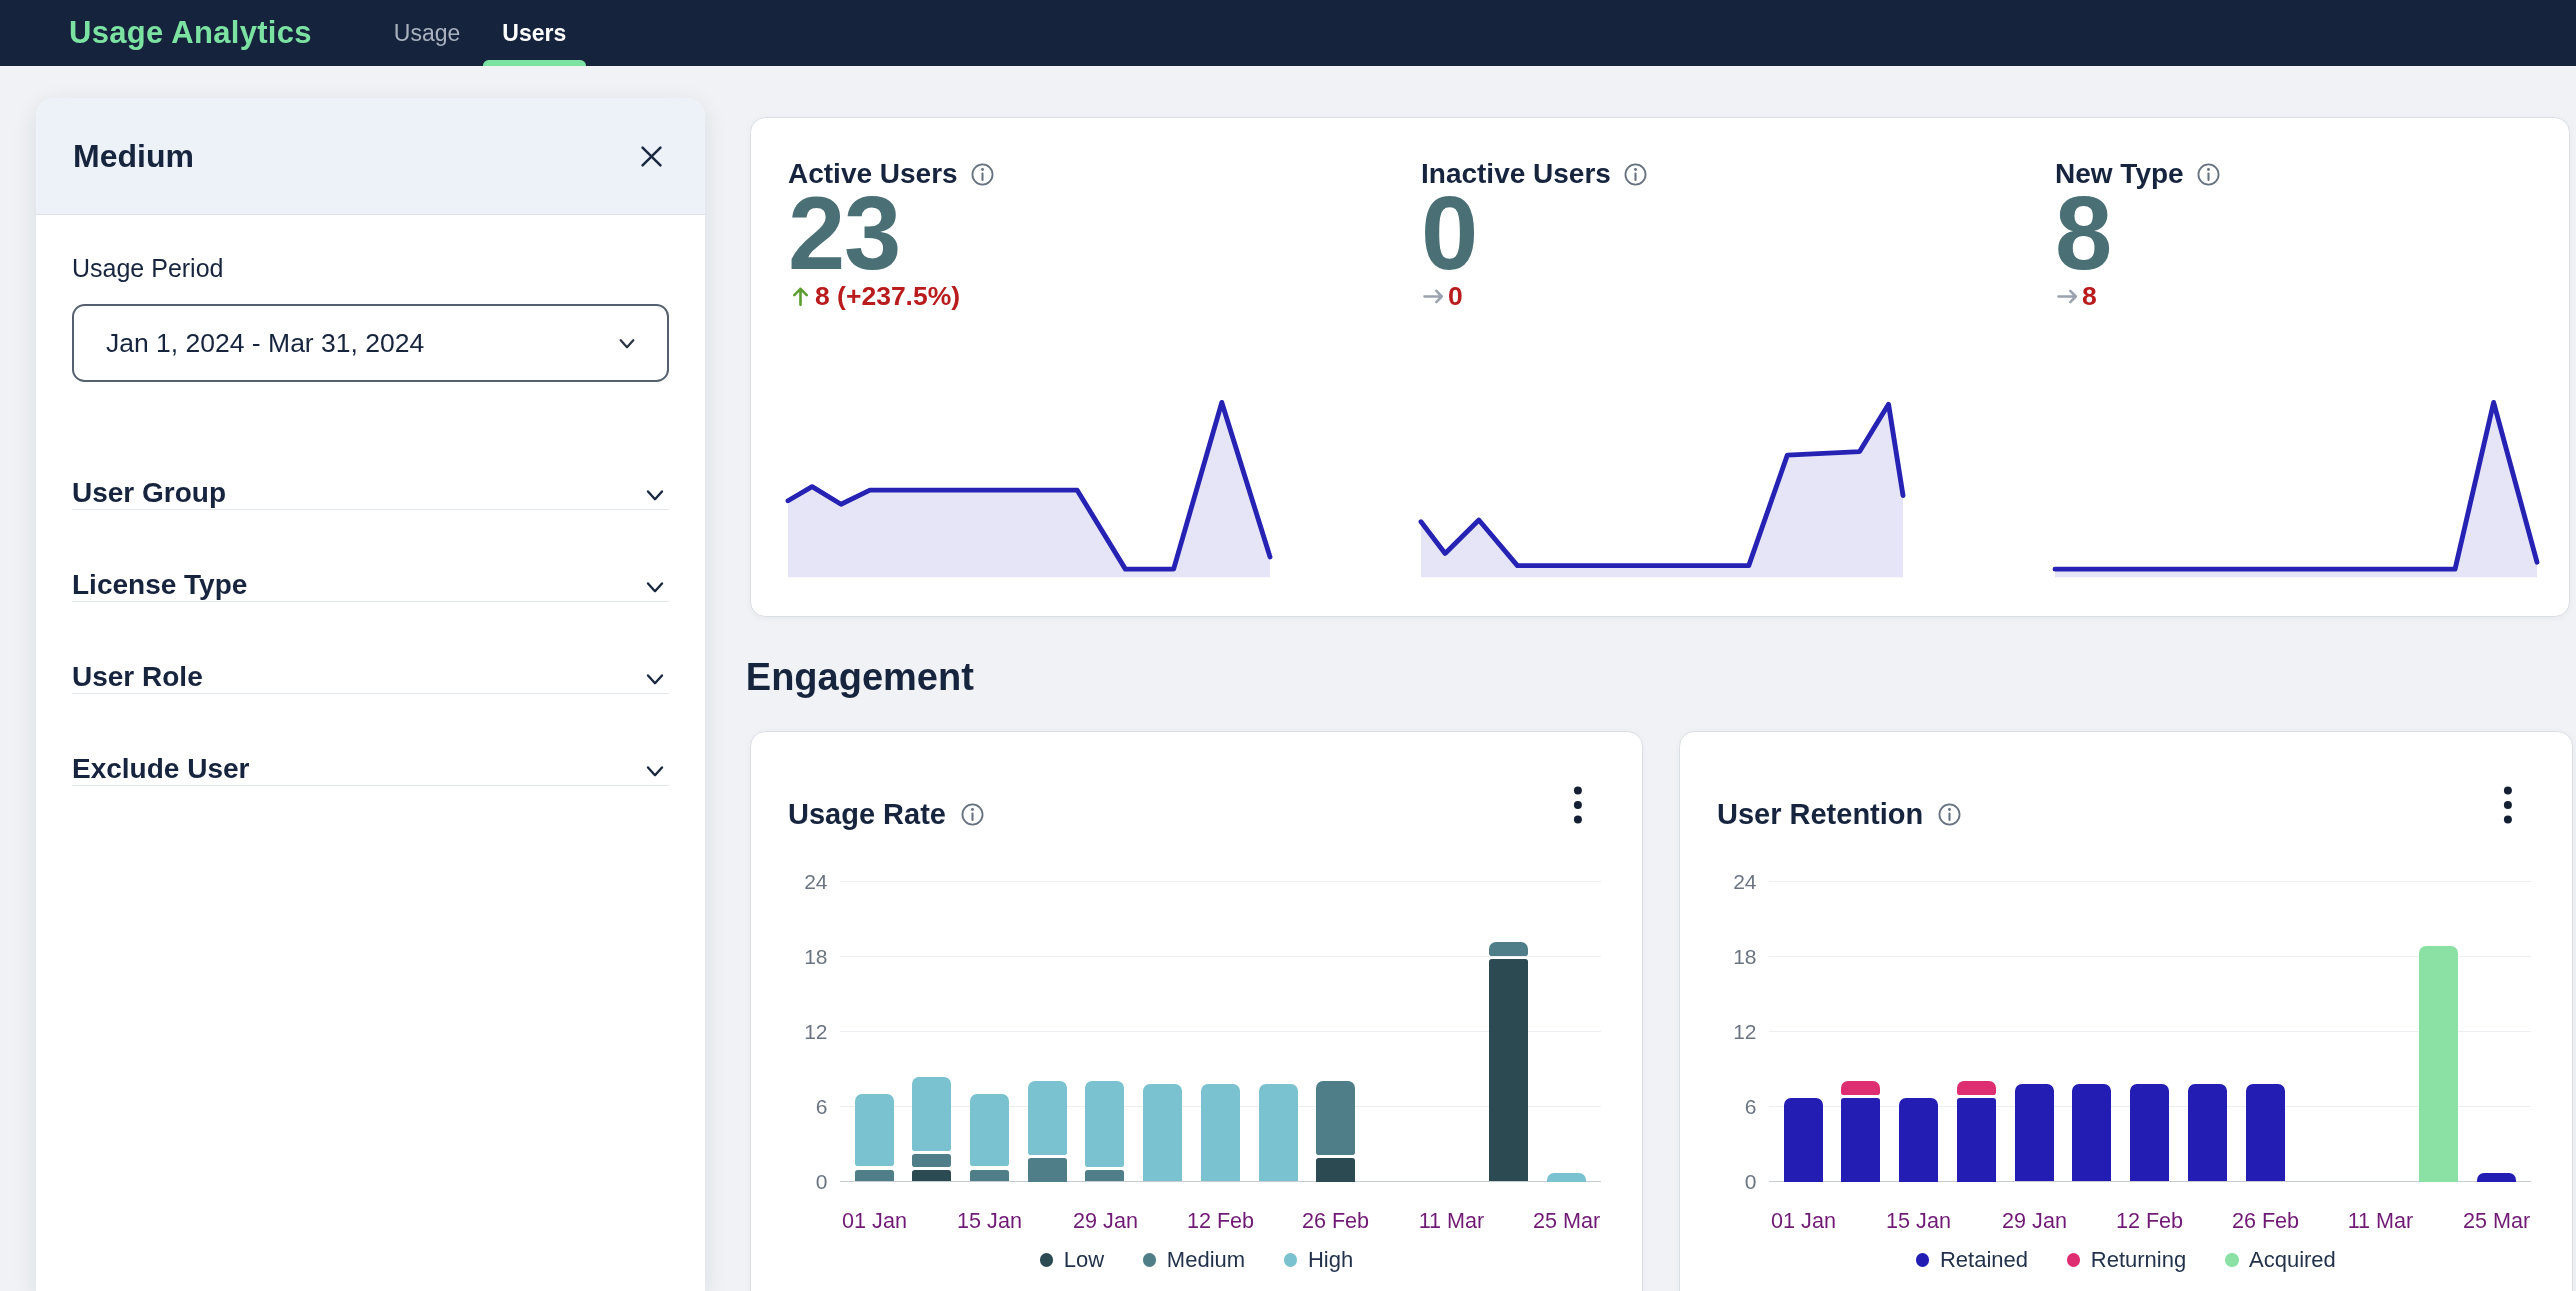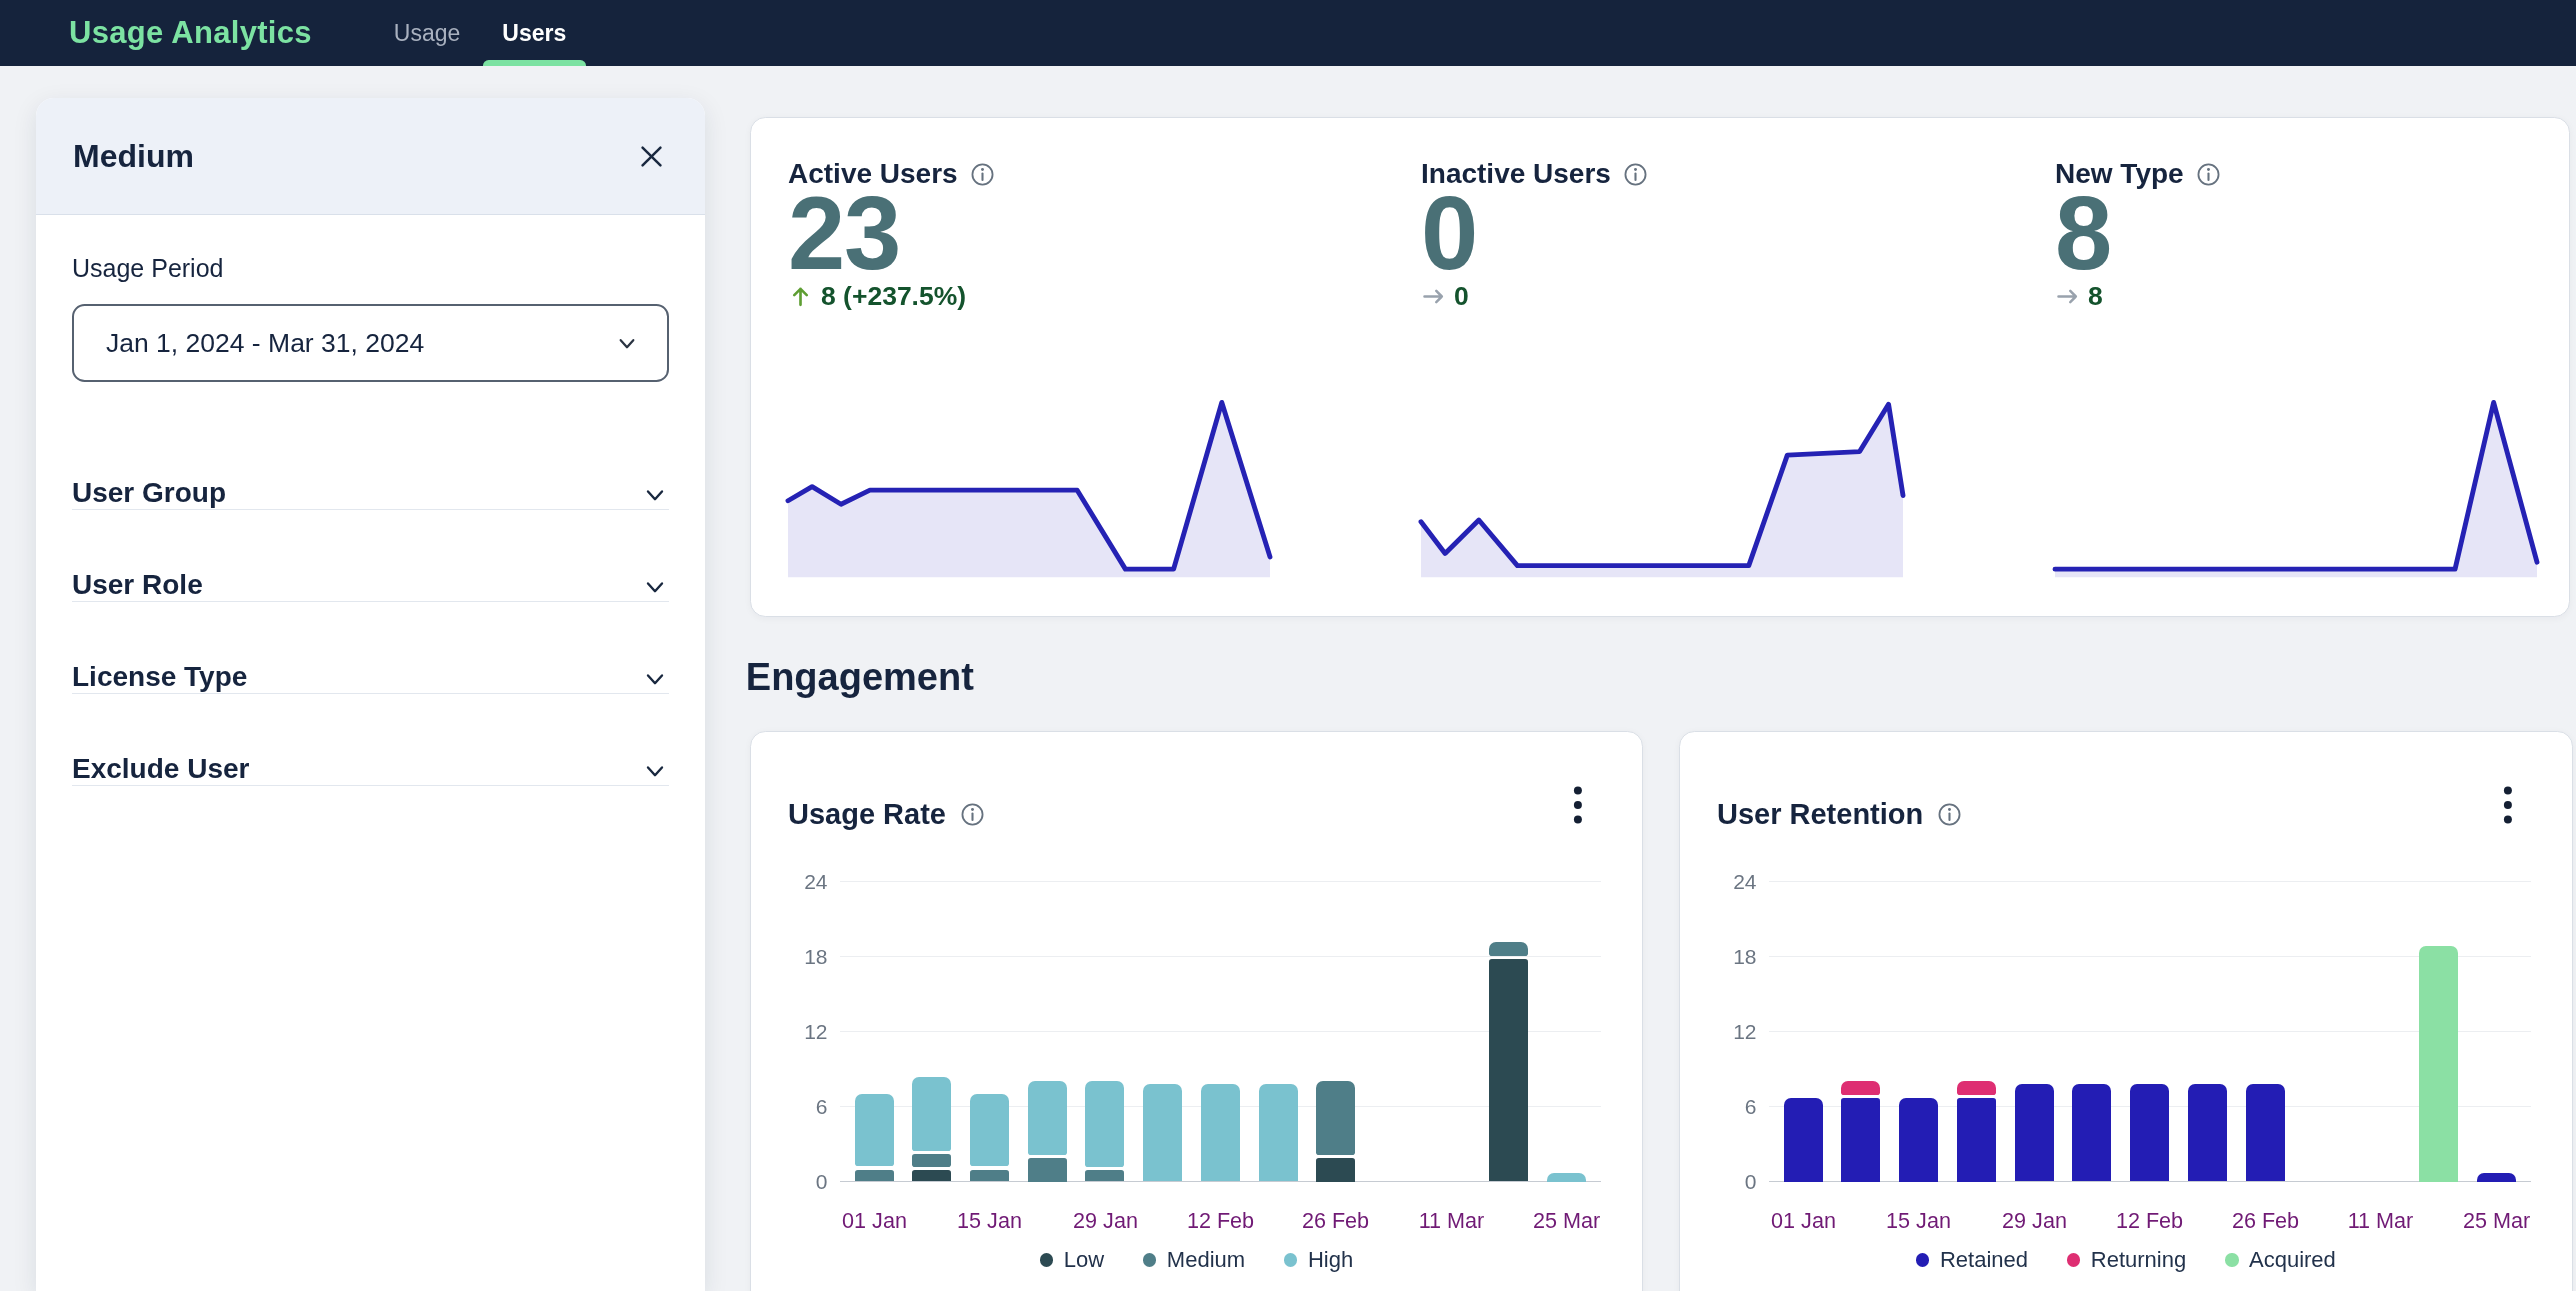--- a/index.html
+++ b/index.html
@@ -42,21 +42,21 @@
 
   .kpi-card { position:absolute; left:0; top:117px; width:1820px; height:500px;
     background:#fff; border:1.4px solid #DADFE6; border-radius:15.4px;
     box-shadow:0 1.4px 7px rgba(21,35,60,.04); }
   .kpi-col { position:absolute; top:0; width:482px; height:100%; }
   .kpi-head { position:absolute; top:40px; left:0; display:flex; align-items:center;
     gap:12.6px; font-size:28px; font-weight:700; }
   .kpi-value { position:absolute; top:59px; left:0; font-size:103px; font-weight:700;
     color:#4A7076; line-height:1.1; letter-spacing:-1.4px; }
   .kpi-delta { position:absolute; top:163px; left:0; display:flex; align-items:center;
-    gap:8px; font-size:26.5px; font-weight:700; color:#14532d; }
+    gap:2px; font-size:26.5px; font-weight:700; color:#b91c1c; }
   .spark { position:absolute; left:0; top:274px; width:482px; height:188px; overflow:visible; }
 
   .engagement-heading { position:absolute; left:-4.2px; top:656px; font-size:38px; font-weight:700; }
 
   .chart-card { position:absolute; top:731px; width:893px; height:628px;
     background:#fff; border:1.4px solid #DADFE6; border-radius:15.4px;
     box-shadow:0 1.4px 7px rgba(21,35,60,.04); }
   #usage-card { left:0; }
   #retention-card { left:929px; width:894px; }
   .card-head { position:absolute; top:50px; left:37px; right:49px; display:flex;
@@ -113,27 +113,27 @@
       </svg>
     </div>
     <div class="sections">
         <div class="filter-section">
           <span>User Group</span>
           <svg width="28" height="28" viewBox="0 0 40 40">
             <path d="M10 15 L20 26 L30 15" fill="none" stroke="#19283F" stroke-width="3.4" stroke-linecap="round" stroke-linejoin="round"></path>
           </svg>
         </div>
         <div class="filter-section">
-          <span>User Role</span>
+          <span>License Type</span>
           <svg width="28" height="28" viewBox="0 0 40 40">
             <path d="M10 15 L20 26 L30 15" fill="none" stroke="#19283F" stroke-width="3.4" stroke-linecap="round" stroke-linejoin="round"></path>
           </svg>
         </div>
         <div class="filter-section">
-          <span>License Type</span>
+          <span>User Role</span>
           <svg width="28" height="28" viewBox="0 0 40 40">
             <path d="M10 15 L20 26 L30 15" fill="none" stroke="#19283F" stroke-width="3.4" stroke-linecap="round" stroke-linejoin="round"></path>
           </svg>
         </div>
         <div class="filter-section">
           <span>Exclude User</span>
           <svg width="28" height="28" viewBox="0 0 40 40">
             <path d="M10 15 L20 26 L30 15" fill="none" stroke="#19283F" stroke-width="3.4" stroke-linecap="round" stroke-linejoin="round"></path>
           </svg>
         </div>

